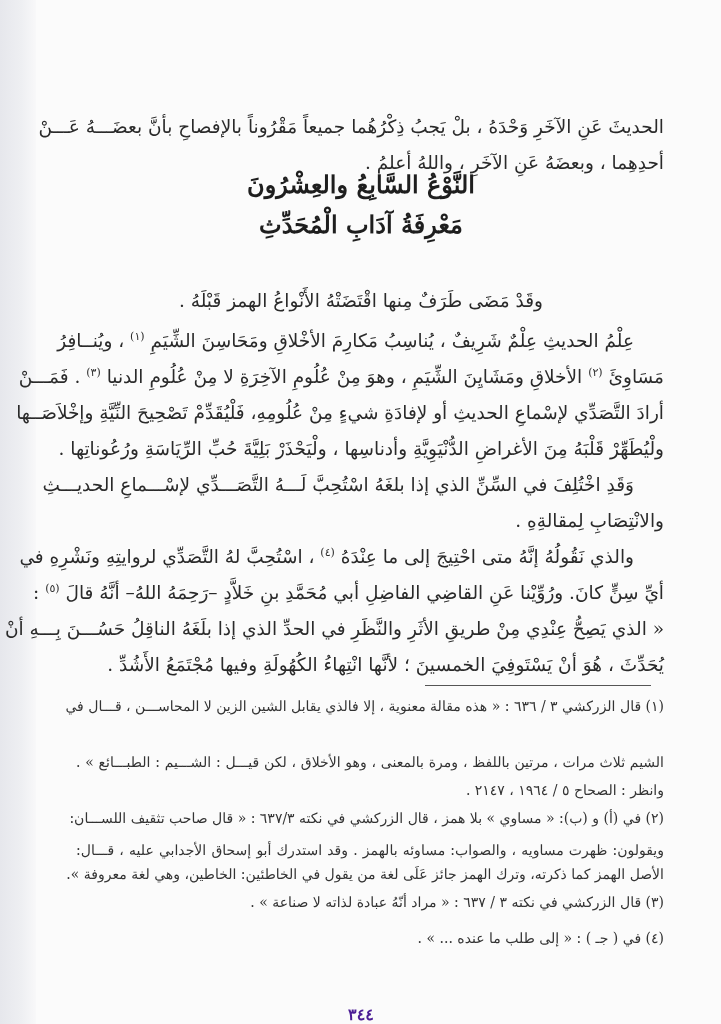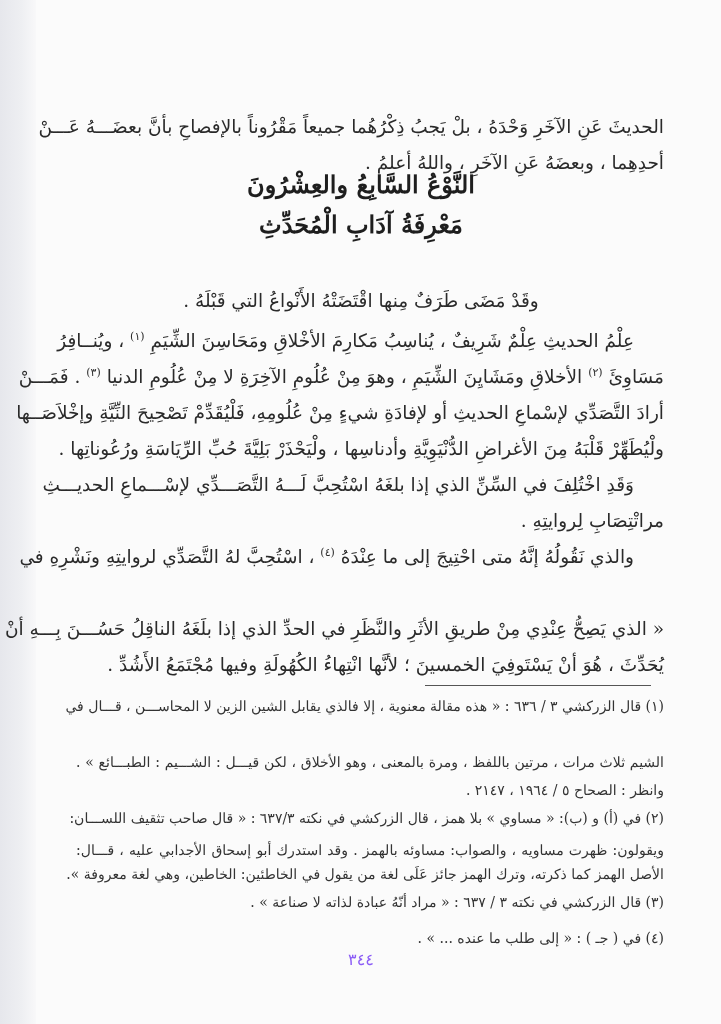--- a/index.html
+++ b/index.html
@@ -28,56 +28,60 @@
   .last { text-align-last: right; }
   .center { text-align: left; text-align-last: center; }
   .heading { font-size: 24px; font-weight: bold; line-height: 38px; height: 38px; color: #1e1e1e; }
   sup.fn { font-size: 11px; vertical-align: super; line-height: 0; }
   .fn-rule {
     position: absolute; left: 367px; width: 226px; top: 685px;
     border-top: 1.5px solid #555;
   }
   .fn-line { font-size: 14px; height: 28px; line-height: 28px; color: #333; margin-left: 18px; }
   .page-number {
-    position: absolute; left: 0; right: 0; top: 950px;
-    font-size: 16px; text-align: center; color: #8b5cf6;
+    position: absolute; left: 0; right: 0; top: 1005px;
+    font-size: 16px; text-align: center; color: #4c1d95; font-weight: bold;
   }
 </style>
 </head>
 <body>
 
 <div class="edge-shadow"></div>
 
 <div class="page">
 
   <div class="line body-line" style="top:74px">الحديثَ عَنِ الآخَرِ وَحْدَهُ ، بلْ يَجبُ ذِكْرُهُما جميعاً مَقْرُوناً بالإفصاحِ بأنَّ بعضَـــهُ عَـــنْ</div>
   <div class="line body-line last" style="top:110px">أحدِهِما ، وبعضَهُ عَنِ الآخَرِ ، واللهُ أعلمُ .</div>
 
   <div class="line heading center" style="top:166px">النَّوْعُ السَّابِعُ والعِشْرُونَ</div>
   <div class="line heading center" style="top:206px">مَعْرِفَةُ آدَابِ الْمُحَدِّثِ</div>
-  <div class="line body-line center" style="top:248px">وقَدْ مَضَى طَرَفٌ مِنها اقْتَضَتْهُ الأَنْواعُ التي قَبْلَهُ .</div>
+  <div class="line body-line center" style="top:248px">وقَدْ مَضَى طَرَفٌ مِنها اقْتَضَتْهُ الأَنْواعُ الهمز قَبْلَهُ .</div>
 
   <div class="line body-line indent" style="top:288px">
     <span>عِلْمُ الحديثِ عِلْمٌ شَرِيفٌ ، يُناسِبُ مَكارِمَ الأخْلاقِ ومَحَاسِنَ الشِّيَمِ</span>
     <sup class="fn">(١)</sup><span> ، ويُنــافِرُ</span>
   </div>
   <div class="line body-line" style="top:324px">
     <span>مَسَاوِئَ</span>
     <sup class="fn">(٢)</sup><span> الأخلاقِ ومَشَايِنَ الشِّيَمِ ، وهوَ مِنْ عُلُومِ الآخِرَةِ لا مِنْ عُلُومِ الدنيا</span>
     <sup class="fn">(٣)</sup><span> . فَمَـــنْ</span>
   </div>
   <div class="line body-line" style="top:360px">أرادَ التَّصَدِّي لإسْماعِ الحديثِ أو لإفادَةِ شيءٍ مِنْ عُلُومِهِ، فَلْيُقَدِّمْ تَصْحِيحَ النِّيَّةِ وإخْلاَصَــها</div>
   <div class="line body-line last" style="top:396px">ولْيُطَهِّرْ قَلْبَهُ مِنَ الأغراضِ الدُّنْيَوِيَّةِ وأدناسِها ، ولْيَحْذَرْ بَلِيَّةَ حُبِّ الرِّيَاسَةِ ورُعُوناتِها .</div>
 
   <div class="line body-line indent" style="top:432px">وَقَدِ اخْتُلِفَ في السِّنِّ الذي إذا بلغَهُ اسْتُحِبَّ لَـــهُ التَّصَـــدِّي لإسْـــماعِ الحديـــثِ</div>
-  <div class="line body-line last" style="top:468px">مراتْتِصَابِ لِروايتِهِ .</div>
+  <div class="line body-line last" style="top:468px">والانْتِصَابِ لِمقالةِهِ .</div>
 
   <div class="line body-line indent" style="top:504px">
     <span>والذي نَقُولُهُ إنَّهُ متى احْتِيجَ إلى ما عِنْدَهُ</span>
     <sup class="fn">(٤)</sup><span> ، اسْتُحِبَّ لهُ التَّصَدِّي لروايتِهِ ونَشْرِهِ في</span>
+  </div>
+  <div class="line body-line" style="top:540px">
+    <span>أيِّ سِنٍّ كانَ. ورُوِّيْنا عَنِ القاضِي الفاضِلِ أبي مُحَمَّدِ بنِ خَلاَّدٍ –رَحِمَهُ اللهُ– أنَّهُ قالَ</span>
+    <sup class="fn">(٥)</sup><span> :</span>
   </div>
   <div class="line body-line" style="top:576px">« الذي يَصِحُّ عِنْدِي مِنْ طريقِ الأثَرِ والنَّظَرِ في الحدِّ الذي إذا بلَغَهُ الناقِلُ حَسُـــنَ بِـــهِ أنْ</div>
   <div class="line body-line last" style="top:612px">يُحَدِّثَ ، هُوَ أنْ يَسْتَوفِيَ الخمسينَ ؛ لأنَّها انْتِهاءُ الكُهُولَةِ وفيها مُجْتَمَعُ الأَشُدِّ .</div>
 
   <div class="fn-rule"></div>
 
   <div class="line fn-line" style="top:692px">(١) قال الزركشي ٣ / ٦٣٦ : « هذه مقالة معنوية ، إلا فالذي يقابل الشين الزين لا المحاســـن ، قـــال في</div>
   <div class="line fn-line" style="top:748px">الشيم ثلاث مرات ، مرتين باللفظ ، ومرة بالمعنى ، وهو الأخلاق ، لكن قيـــل : الشـــيم : الطبـــائع » .</div>
   <div class="line fn-line last" style="top:776px">وانظر : الصحاح ٥ / ١٩٦٤ ، ٢١٤٧ .</div>
   <div class="line fn-line" style="top:804px">(٢) في (أ) و (ب): « مساوي » بلا همز ، قال الزركشي في نكته ٦٣٧/٣ : « قال صاحب تثقيف اللســـان:</div>

